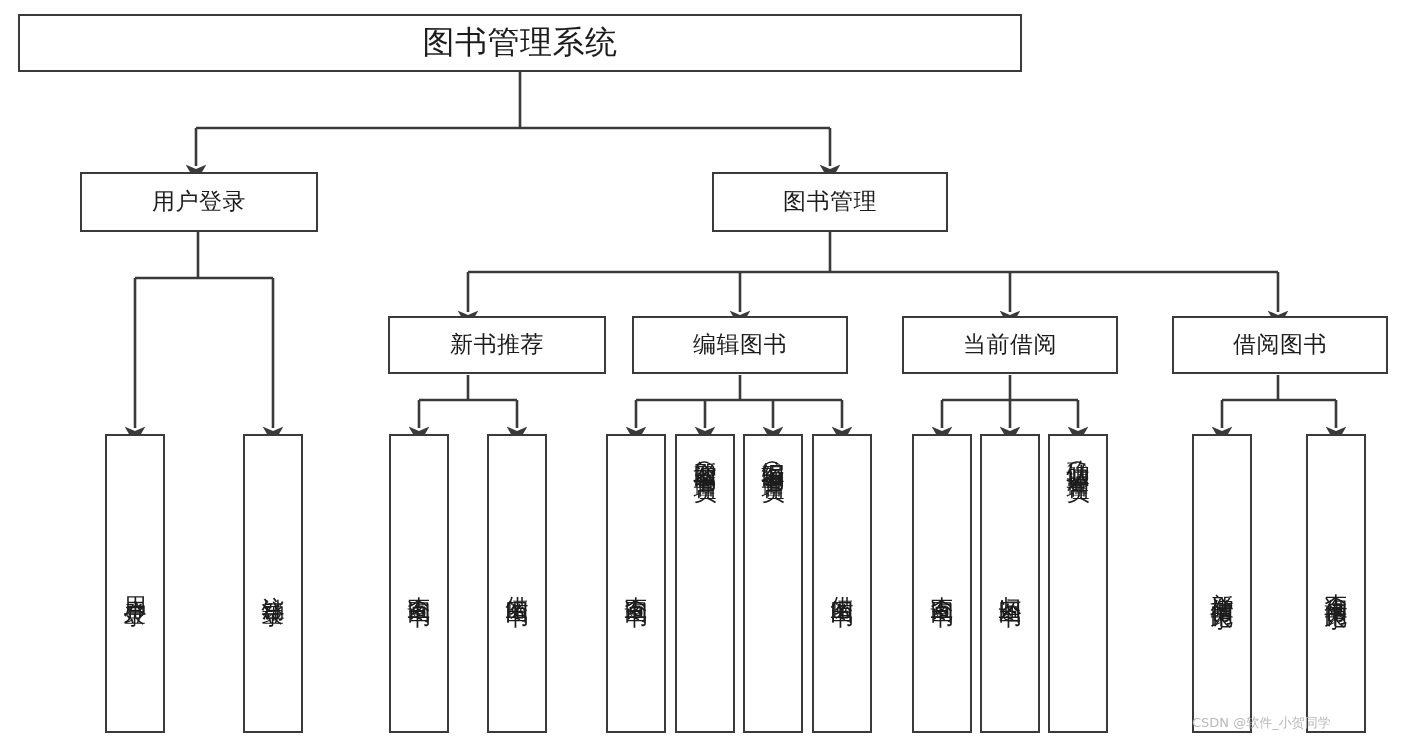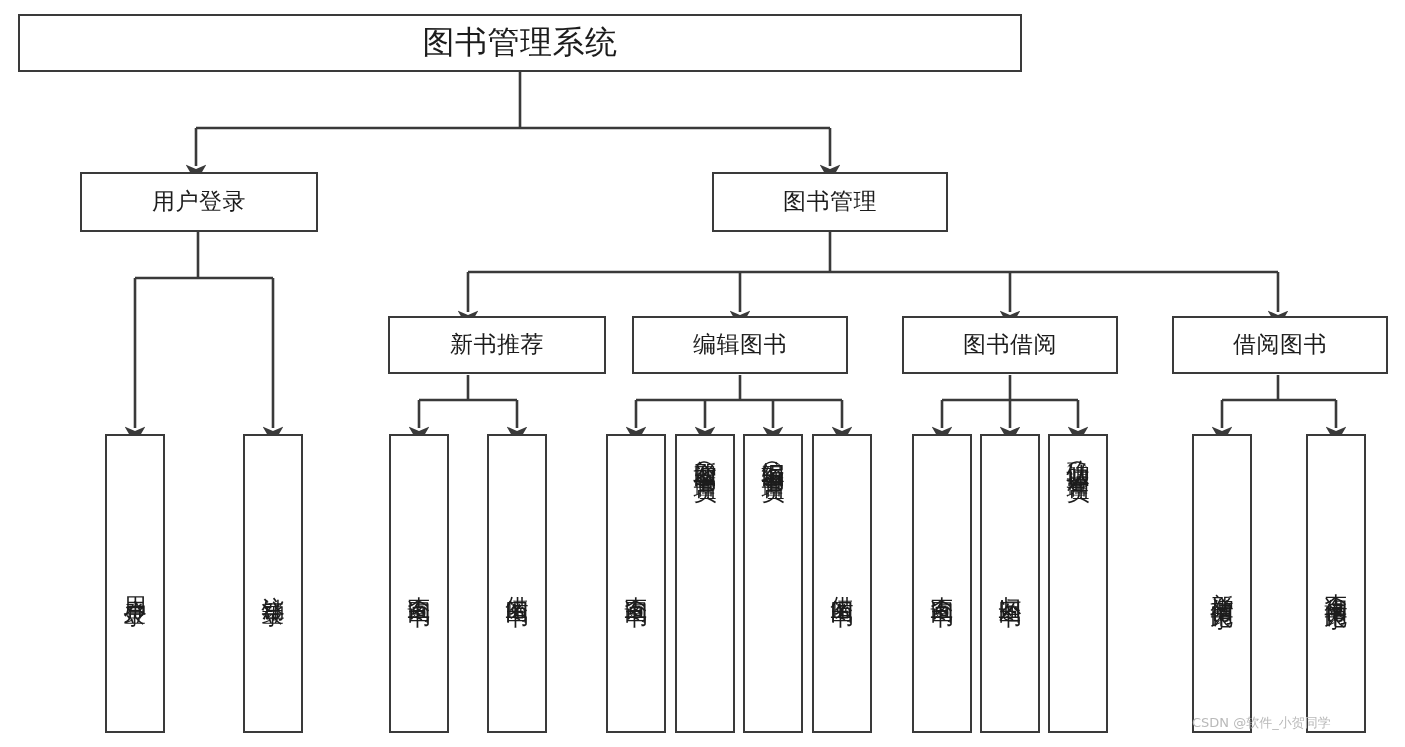--- a/index.html
+++ b/index.html
@@ -155,21 +155,21 @@
 
   <div class="node horiz" style="left:360px; top:316px; width:218px; height:58px;margin-left:28px;">
     <span class="node-label">新书推荐</span>
   </div>
 
   <div class="node horiz" style="left:632px; top:316px; width:216px; height:58px;">
     <span class="node-label">编辑图书</span>
   </div>
 
   <div class="node horiz" style="left:902px; top:316px; width:216px; height:58px;">
-    <span class="node-label">图书借阅</span>
+    <span class="node-label">当前借阅</span>
   </div>
 
   <div class="node horiz" style="left:1172px; top:316px; width:216px; height:58px;">
     <span class="node-label">借阅图书</span>
   </div>
 
   <div class="node vert centered" style="left:105px; top:434px; width:60px; height:299px;">
     <span class="node-label">用户登录</span>
   </div>
 

